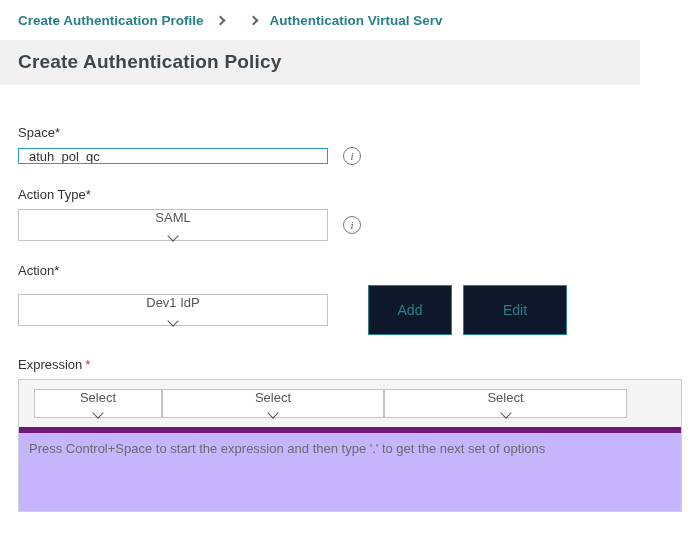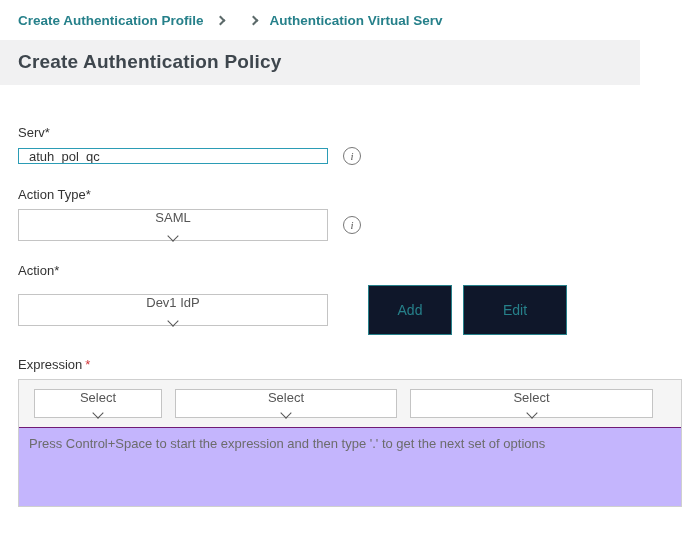--- a/index.html
+++ b/index.html
@@ -78,22 +78,22 @@
     background: #0f172a; border: 1px solid #26808a; color: #26808a;
     font-size: 14px; font-family: inherit; cursor: pointer;
     padding: 0 28px;
   }
   .btn-add { margin-left: 40px; }
   .btn-edit { margin-left: 11px; min-width: 104px; }
 
   
   .expr { border: 1px solid #cfcfcf; width: 664px; }
   .expr-toolbar {
-    background: #f5f5f5; border-bottom: 1px solid #701a75;
-    display: flex; gap: 13px; padding: 9px 15px;
+    background: #f5f5f5; border-bottom: 6px solid #701a75;
+    display: flex; padding: 9px 15px;
   }
   .select.small { height: 29px; }
   .w1 { width: 128px; }
   .w2 { width: 222px; }
   .w3 { width: 243px; }
   .expr-input {
     display: block; width: 100%; height: 78px;
     border: none; outline: none; resize: none;
     padding: 8px 10px; font-family: inherit; font-size: 13px; color: #333;
     background: #c4b5fd;
@@ -112,21 +112,21 @@
     <a class="crumb">Authentication Virtual Serv</a>
   </nav>
 
   <header class="titlebar">
     <h1>Create Authentication Policy</h1>
   </header>
 
   <main class="form">
 
     <div class="field">
-      <label class="field-label"><span>Serv</span><span>*</span></label>
+      <label class="field-label"><span>Space</span><span>*</span></label>
       <div class="row">
         <input class="text-input" type="text" autofocus="" value="atuh_pol_qc" style="">
         <span class="info-icon">i</span>
       </div>
     </div>
 
     <div class="field">
       <label class="field-label"><span>Action Type</span><span>*</span></label>
       <div class="row">
         <div class="select">

